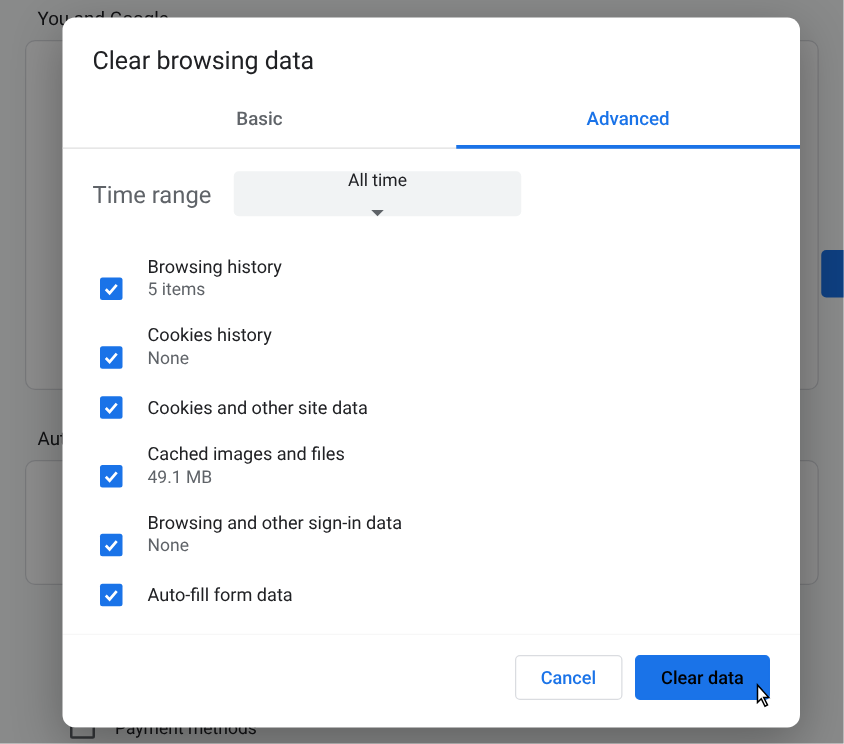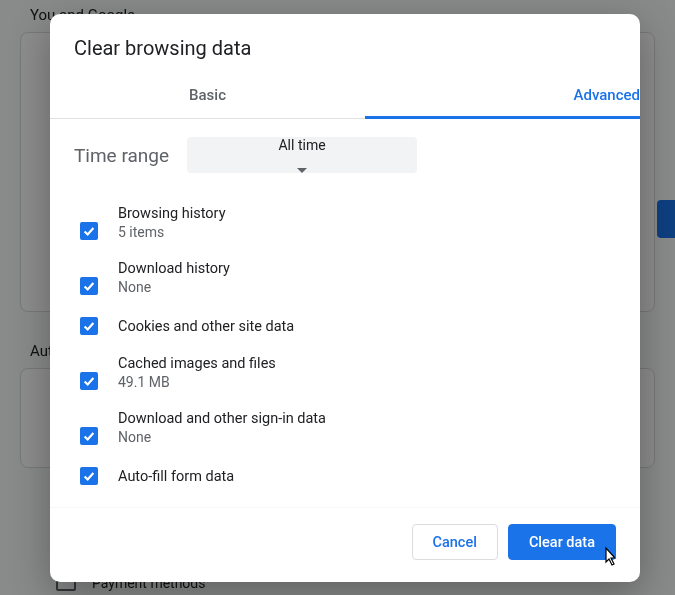--- a/index.html
+++ b/index.html
@@ -105,21 +105,20 @@
       padding: 12px 0 14px 0;
       font-size: 15px;
       font-weight: 500;
       color: #5f6368;
       cursor: pointer;
       position: relative;
       margin-left: 20px;
     }
     .tab.active {
       color: #1a73e8;
-      text-align: right;
     }
     .tab.active::after {
       content: "";
       position: absolute;
       left: 0; right: 0; bottom: -1px;
       height: 3px;
       background: #1a73e8;
     }
 
     .content {
@@ -208,21 +207,21 @@
       display: flex;
       align-items: center;
       cursor: pointer;
     }
     .btn-cancel {
       color: #1a73e8;
       background: #fff;
       border: 1px solid #dadce0;
     }
     .btn-primary {
-      color: #ffffff;
+      color: #000000;
       background: #1a73e8;
       border: 1px solid #1a73e8;
     }
     .cursor {
       position: absolute;
       right: 20px;
       bottom: 14px;
       width: 20px;
       height: 22px;
       pointer-events: none;
@@ -274,21 +273,21 @@
           <span class="item-sub">5 items</span>
         </div>
       </div>
       <div class="item">
         <div class="checkbox">
             <svg viewBox="0 0 16 16">
               <polyline points="3,8.5 6.5,12 13,4.5"></polyline>
             </svg>
           </div>
         <div class="item-text">
-          <span class="item-title">Download history</span>
+          <span class="item-title">Cookies history</span>
           <span class="item-sub">None</span>
         </div>
       </div>
       <div class="item">
         <div class="checkbox">
             <svg viewBox="0 0 16 16">
               <polyline points="3,8.5 6.5,12 13,4.5"></polyline>
             </svg>
           </div>
         <div class="item-text">
@@ -306,21 +305,21 @@
           <span class="item-sub">49.1 MB</span>
         </div>
       </div>
       <div class="item">
         <div class="checkbox">
             <svg viewBox="0 0 16 16">
               <polyline points="3,8.5 6.5,12 13,4.5"></polyline>
             </svg>
           </div>
         <div class="item-text">
-          <span class="item-title">Download and other sign-in data</span>
+          <span class="item-title">Browsing and other sign-in data</span>
           <span class="item-sub">None</span>
         </div>
       </div>
       <div class="item">
         <div class="checkbox">
             <svg viewBox="0 0 16 16">
               <polyline points="3,8.5 6.5,12 13,4.5"></polyline>
             </svg>
           </div>
         <div class="item-text">

